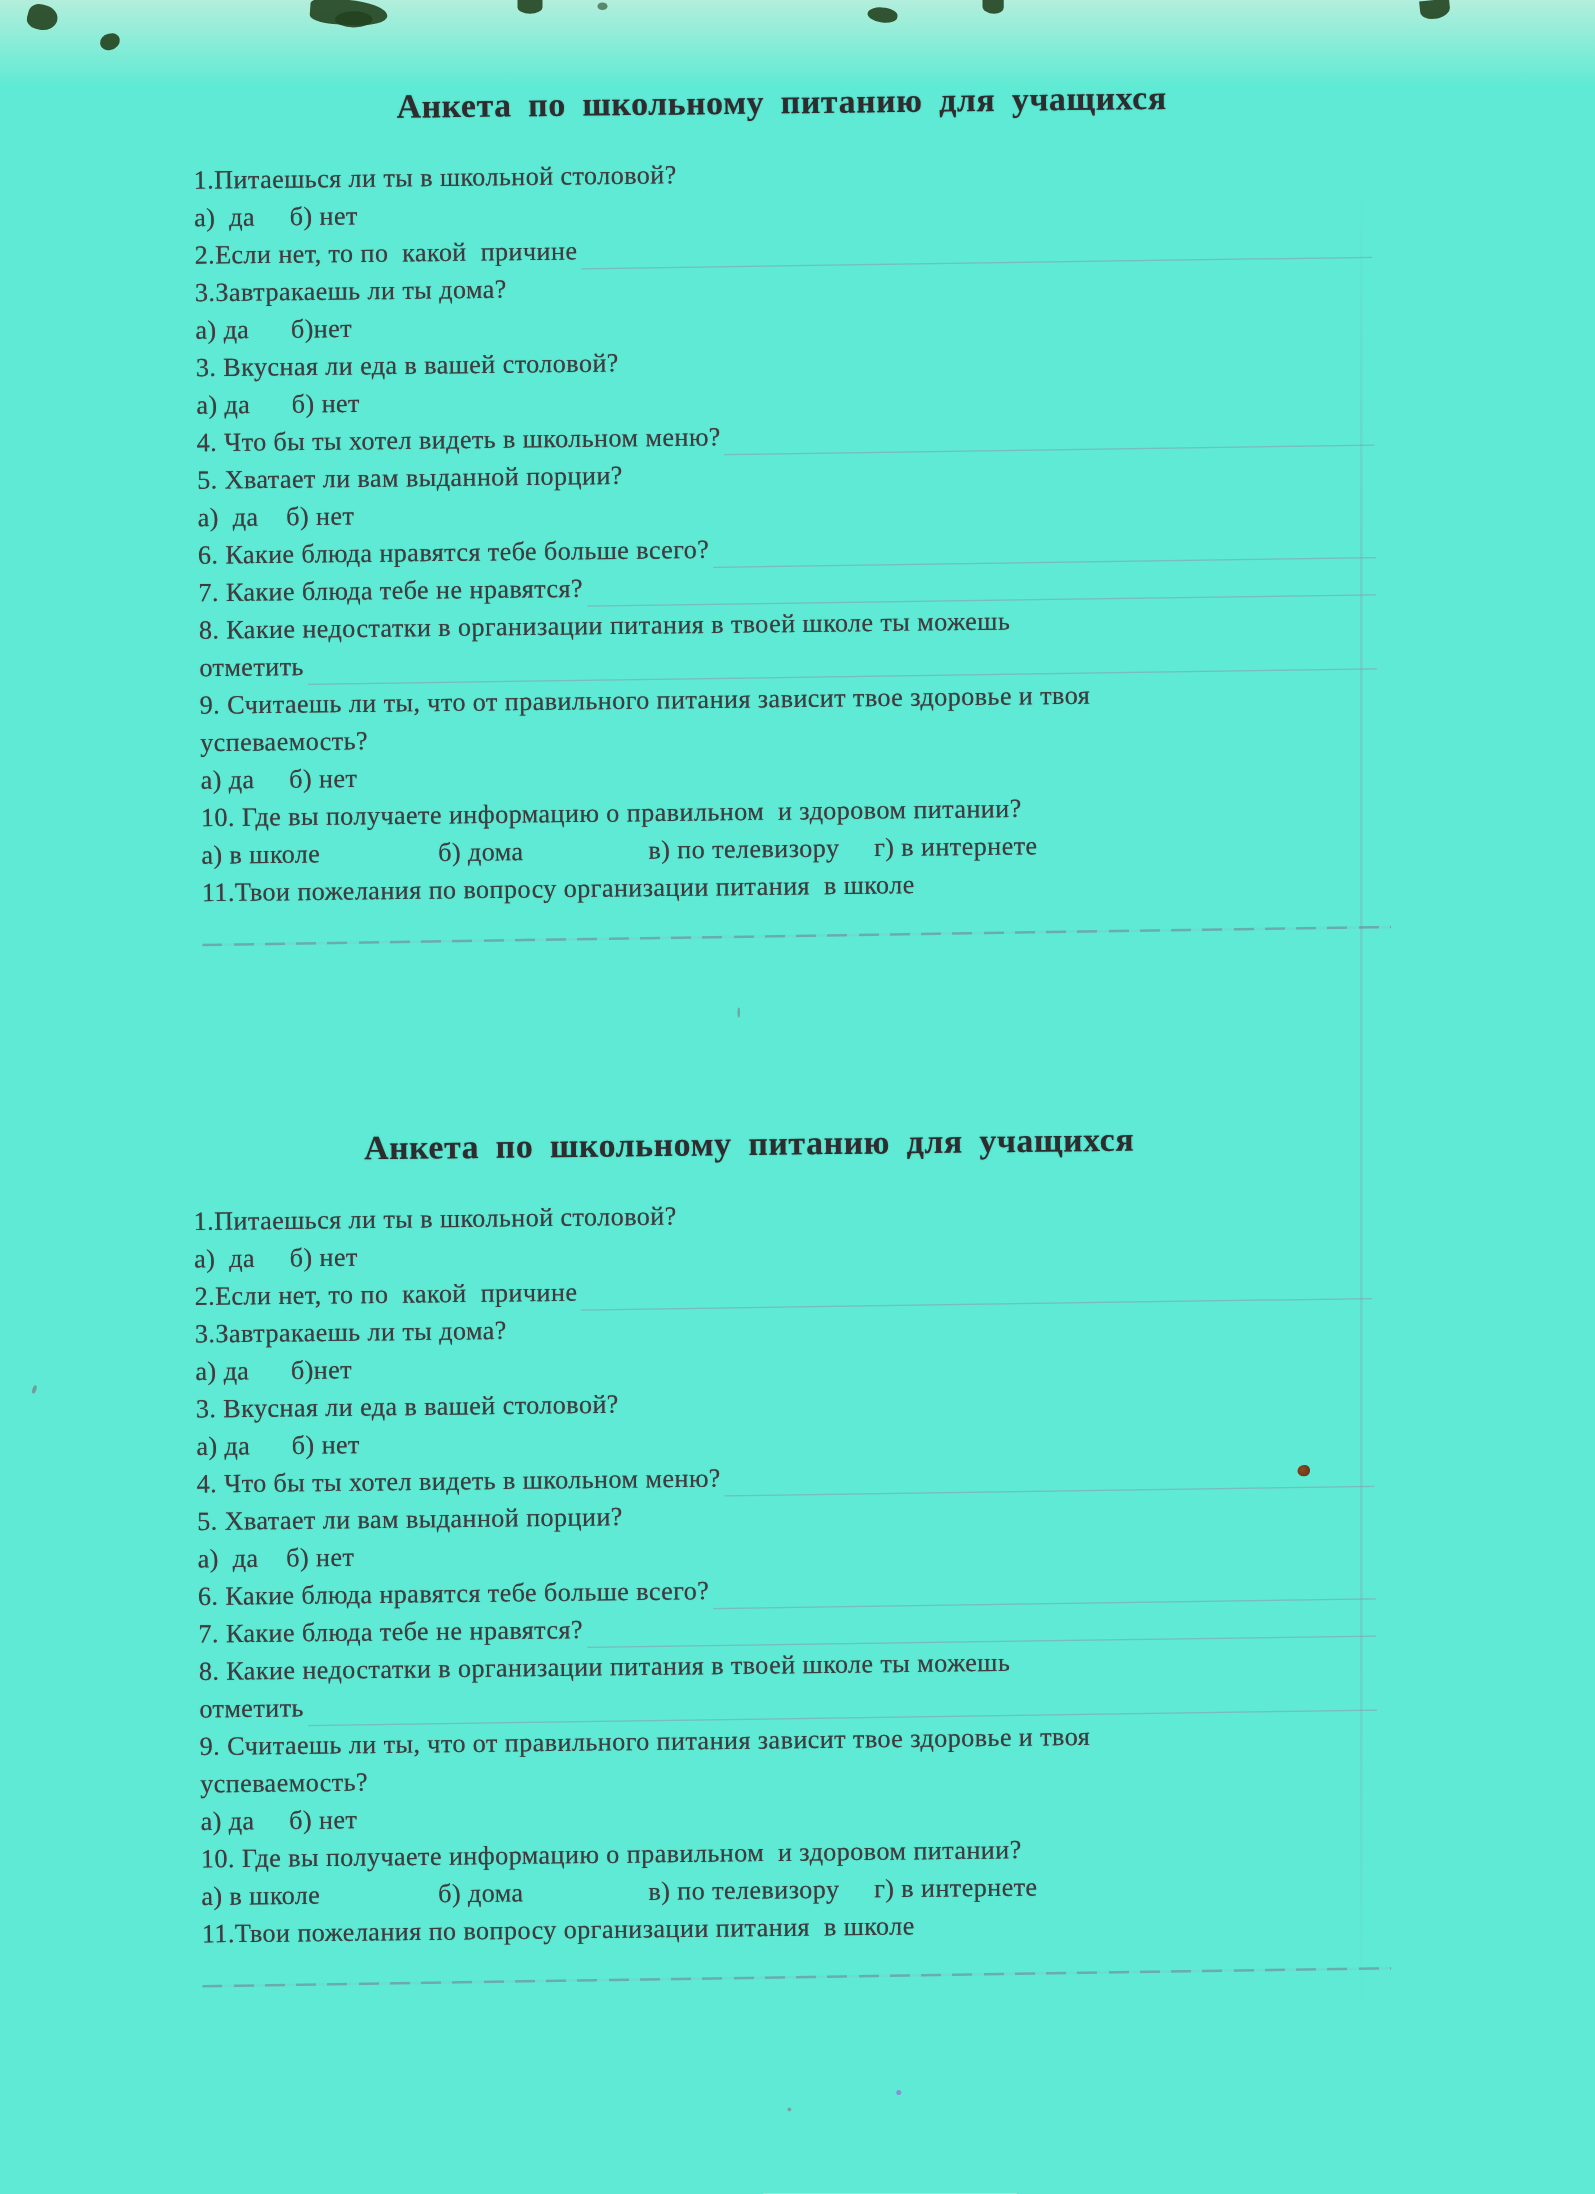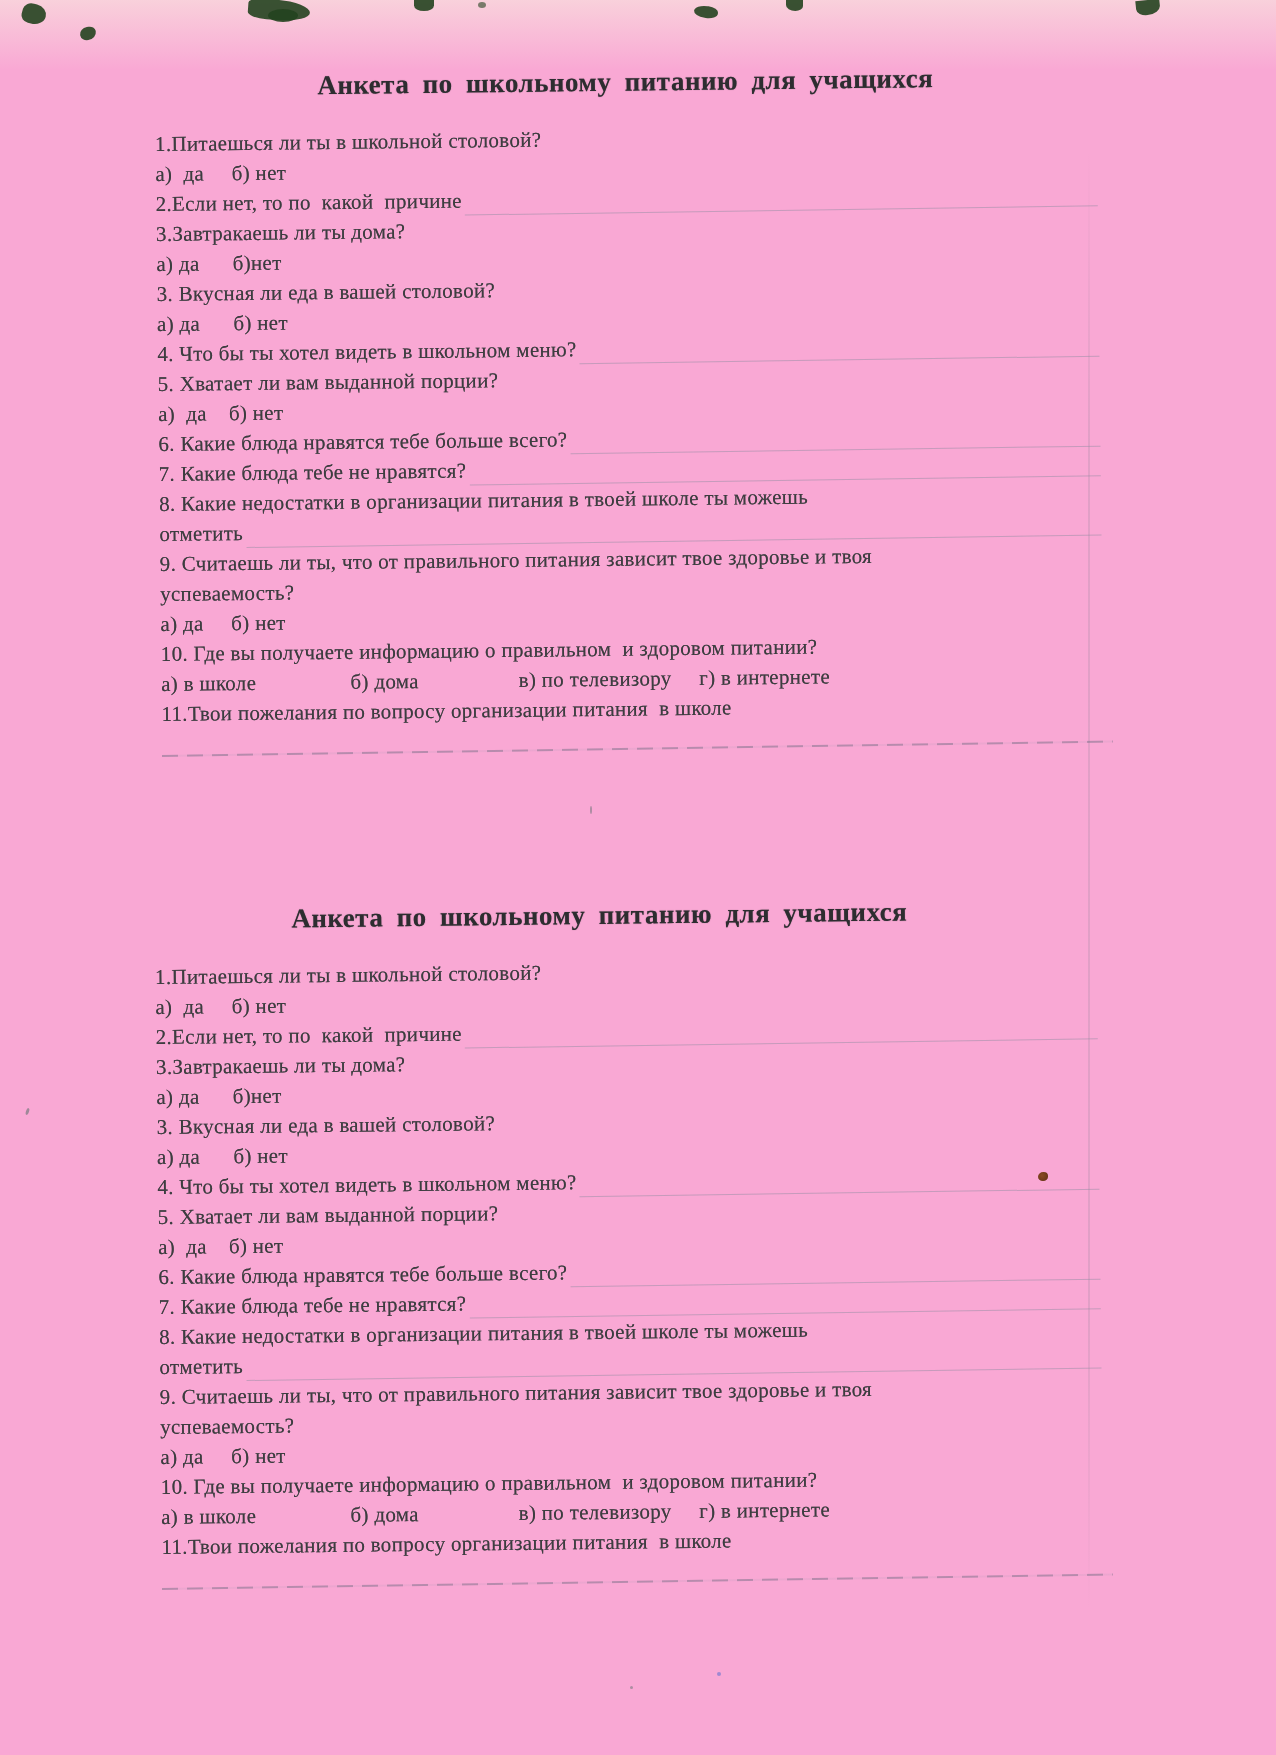--- a/index.html
+++ b/index.html
@@ -1,20 +1,20 @@
 <!DOCTYPE html>
 <html lang="ru"><head>
 <meta charset="utf-8">
 <style>
   html,body{margin:0;padding:0;background:#e8e8e8;}
   .page{
     position:relative;
     width:1276px;height:1755px;
     margin:0 auto;
-    background:#f9a8d4;
+    background:#5eead4;
     overflow:hidden;
     font-family:"Liberation Serif","DejaVu Serif",serif;
   }
   
   .scan-tint{
     position:absolute;left:0;top:0;width:100%;height:70px;
     background:linear-gradient(rgba(248,242,225,.55),rgba(248,242,225,0));
     pointer-events:none;
   }
   

